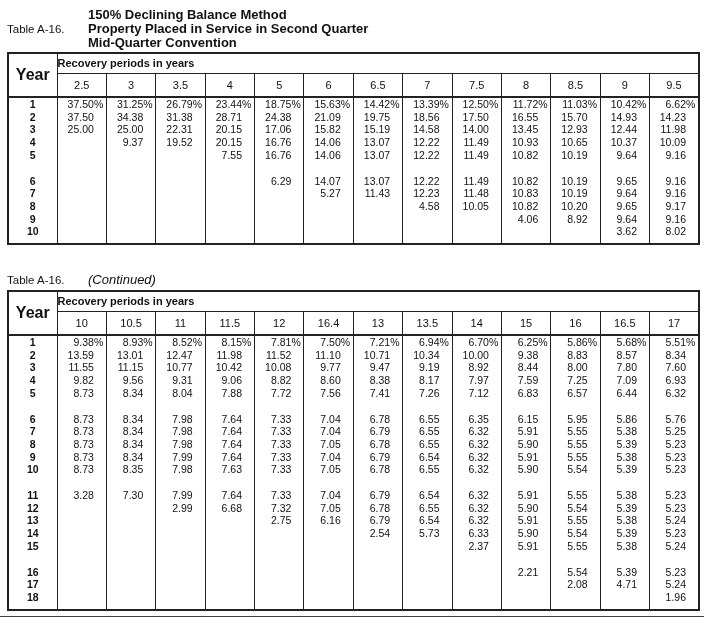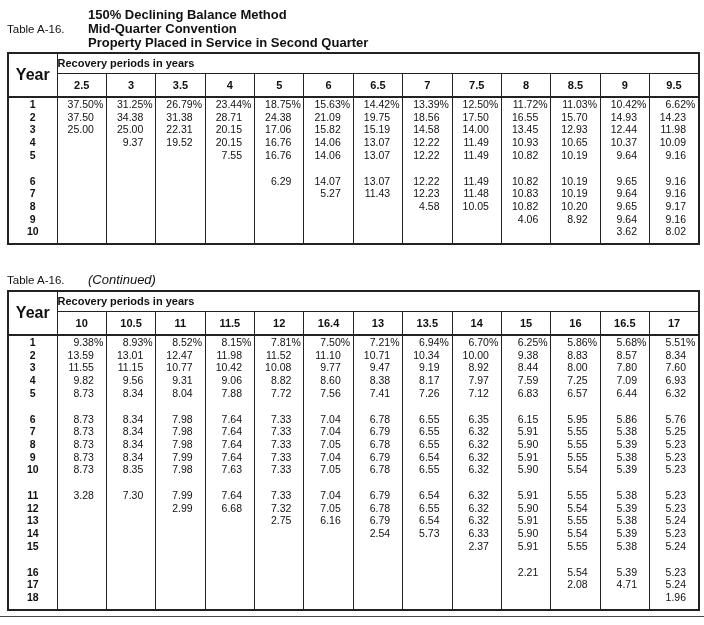--- a/index.html
+++ b/index.html
@@ -32,43 +32,43 @@
     border-right: 1px solid #222; border-bottom: 2px solid #222;
     font-size: 16px; font-weight: bold; text-align: center; vertical-align: middle;
   }
   th.h-group {
     border-bottom: 1px solid #222;
     font-size: 11px; font-weight: bold; text-align: left;
     height: 20px; vertical-align: middle;
   }
   th.h-col {
     border-right: 1px solid #222; border-bottom: 2px solid #222;
-    font-size: 11px; font-weight: bold; text-align: center;
+    font-size: 11px; font-weight: normal; text-align: center;
     height: 24px; vertical-align: middle;
   }
   tbody td { height: 12.7px; line-height: 12.7px; font-size: 10.5px; }
   td.year { border-right: 1px solid #222; font-weight: bold; text-align: center; }
   td.val  { border-right: 1px solid #222; text-align: right; padding-right: 12px; white-space: nowrap; }
   tr.spacer td { height: 13px; }
   tr.padrow td { height: 6px; }
   .pct { display: inline-block; width: 8px; margin-right: -8px; text-align: left; }
 
   .bottom-rule { margin-left: -7px; margin-top: 5px; width: 704px; border-top: 1px solid #444; height: 0; }
 </style>
 </head>
 <body>
 
 <div class="doc">
 
   <div class="title-block">
     <div class="tlabel">Table A-16.</div>
     <div class="tlines">
       <div class="tline">150% Declining Balance Method</div>
+      <div class="tline">Property Placed in Service in Second Quarter</div>
       <div class="tline">Mid-Quarter Convention</div>
-      <div class="tline">Property Placed in Service in Second Quarter</div>
     </div>
   </div>
 
   <table class="a16" id="table1">
       <colgroup>
         <col class="c-year">
         <col class="c-data">
         <col class="c-data">
         <col class="c-data">
         <col class="c-data">

